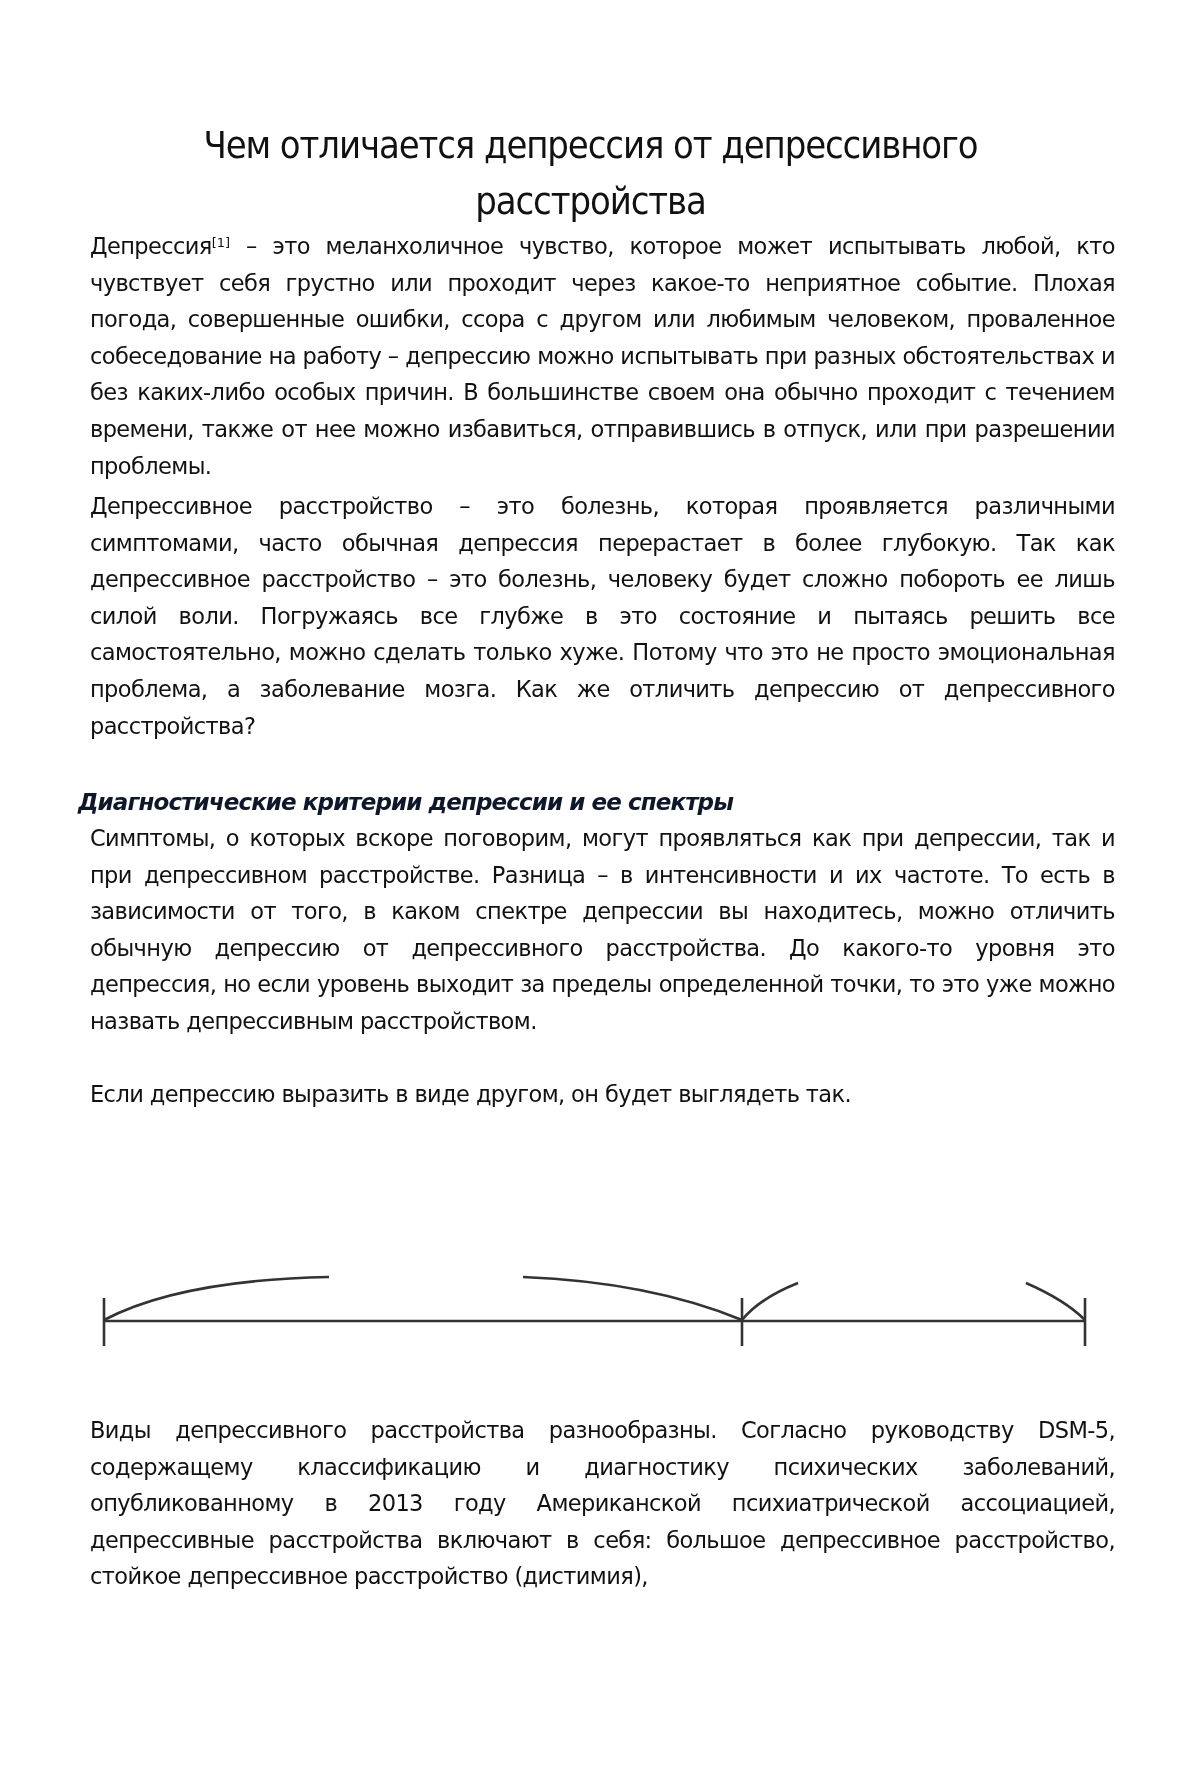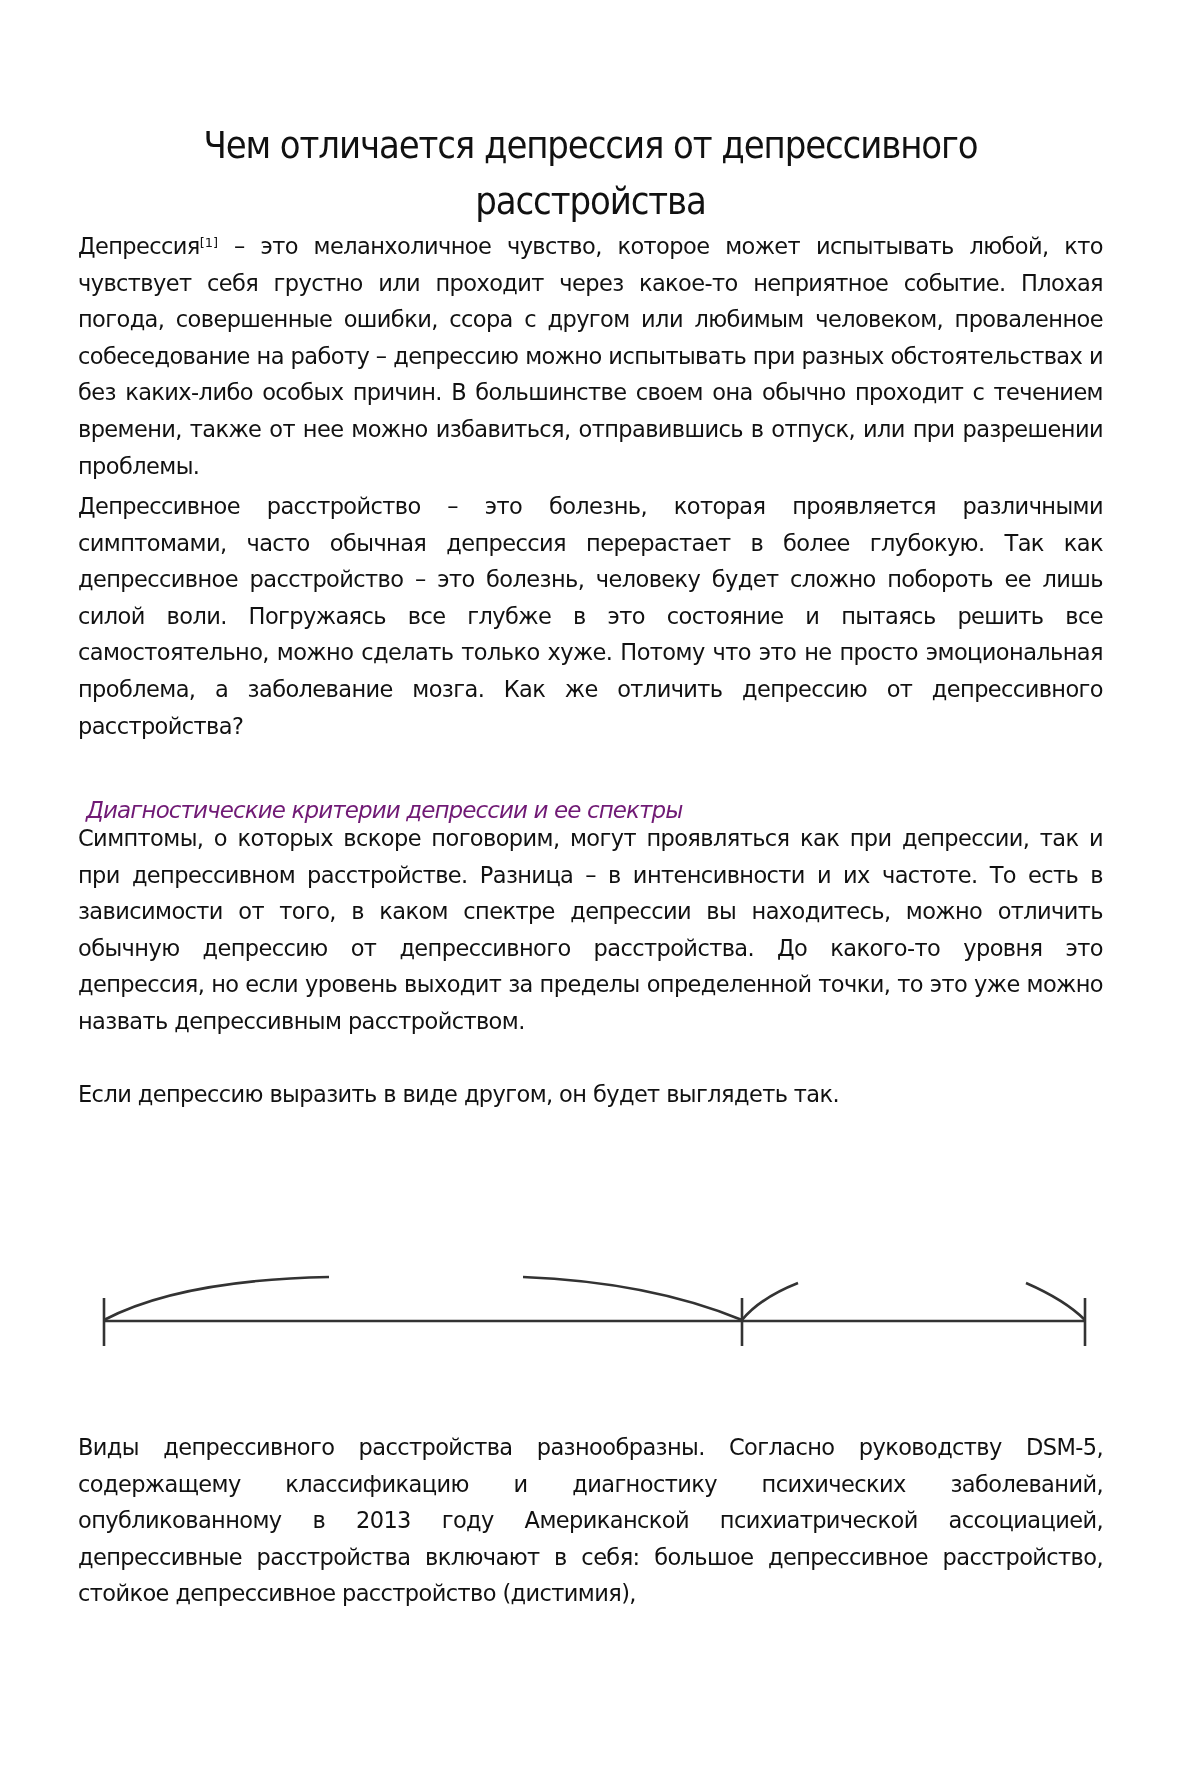--- a/index.html
+++ b/index.html
@@ -5,50 +5,50 @@
   html, body { margin:0; padding:0; background:#ffffff; }
   body { width:1181px; height:1771px; position:relative; overflow:hidden; color:#111; }
   .page { position:absolute; left:78px; top:0; width:1025px; }
   .title {
     position:absolute; left:0; top:118px; width:1025px; text-align:center;
     font-family:"DejaVu Sans", sans-serif; font-size:37px; line-height:56px;
     letter-spacing:-1.2px; transform:scaleX(0.92); transform-origin:center top;
     color:#111; margin:0; font-weight:normal;
   }
   .para {
-    position:absolute; left:0; width:1025px; margin:0;
+    position:absolute; left:12px; width:1025px; margin:0;
     font-family:"DejaVu Sans", sans-serif; font-size:22.5px; line-height:36.6px;
     text-align:justify; letter-spacing:-0.6px; word-spacing:0px; color:#111;
   }
   .para sup { font-size:13px; vertical-align:top; position:relative; top:-3px; letter-spacing:0; }
   .heading {
-    position:absolute; left:0; top:784px; margin:8px;
-    font-family:"DejaVu Sans", sans-serif; font-size:23px; font-weight:normal; font-style:italic;
-    letter-spacing:-0.9px; color:#701a75; line-height:36px;
+    position:absolute; left:0; top:784px; margin:0;
+    font-family:"DejaVu Sans", sans-serif; font-size:23px; font-weight:bold; font-style:italic;
+    letter-spacing:-0.9px; color:#0f172a; line-height:36px;
   }
   .diagram { position:absolute; left:0; top:1170px; width:1181px; height:200px; }
 </style>
 </head>
 <body>
 
 <div class="page">
 
   <h1 class="title">Чем отличается депрессия от депрессивного расстройства</h1>
 
   <p class="para" style="top:228px;"><span>Депрессия</span><sup>[1]</sup><span> – это меланхоличное чувство, которое может испытывать любой, кто чувствует себя грустно или проходит через какое-то неприятное событие. Плохая погода, совершенные ошибки, ссора с другом или любимым человеком, проваленное собеседование на работу – депрессию можно испытывать при разных обстоятельствах и без каких-либо особых причин. В большинстве своем она обычно проходит с течением времени, также от нее можно избавиться, отправившись в отпуск, или при разрешении проблемы.</span></p>
 
   <p class="para" style="top:488px;">Депрессивное расстройство – это болезнь, которая проявляется различными симптомами, часто обычная депрессия перерастает в более глубокую. Так как депрессивное расстройство – это болезнь, человеку будет сложно побороть ее лишь силой воли. Погружаясь все глубже в это состояние и пытаясь решить все самостоятельно, можно сделать только хуже. Потому что это не просто эмоциональная проблема, а заболевание мозга. Как же отличить депрессию от депрессивного расстройства?</p>
 
   <h2 class="heading">Диагностические критерии депрессии и ее спектры</h2>
 
   <p class="para" style="top:820px;">Симптомы, о которых вскоре поговорим, могут проявляться как при депрессии, так и при депрессивном расстройстве. Разница – в интенсивности и их частоте. То есть в зависимости от того, в каком спектре депрессии вы находитесь, можно отличить обычную депрессию от депрессивного расстройства. До какого-то уровня это депрессия, но если уровень выходит за пределы определенной точки, то это уже можно назвать депрессивным расстройством.</p>
 
   <p class="para" style="top:1076px;">Если депрессию выразить в виде другом, он будет выглядеть так.</p>
 
-  <p class="para" style="top:1412px;margin-top:17px;">Виды депрессивного расстройства разнообразны. Согласно руководству DSM-5, содержащему классификацию и диагностику психических заболеваний, опубликованному в 2013 году Американской психиатрической ассоциацией, депрессивные расстройства включают в себя: большое депрессивное расстройство, стойкое депрессивное расстройство (дистимия),</p>
+  <p class="para" style="top:1412px;">Виды депрессивного расстройства разнообразны. Согласно руководству DSM-5, содержащему классификацию и диагностику психических заболеваний, опубликованному в 2013 году Американской психиатрической ассоциацией, депрессивные расстройства включают в себя: большое депрессивное расстройство, стойкое депрессивное расстройство (дистимия),</p>
 </div>
 
 <div class="diagram">
   <svg width="1181" height="200" viewBox="0 1170 1181 200" style="position:absolute;left:0;top:0;">
     <g stroke="#333" stroke-width="2.6" fill="none" stroke-linecap="butt">
       <line x1="104" y1="1321" x2="1085" y2="1321"></line>
       <line x1="104" y1="1298" x2="104" y2="1346"></line>
       <line x1="742" y1="1298" x2="742" y2="1346"></line>
       <line x1="1085" y1="1298" x2="1085" y2="1346"></line>
       <path d="M104 1320 Q180 1280 329 1277"></path>

